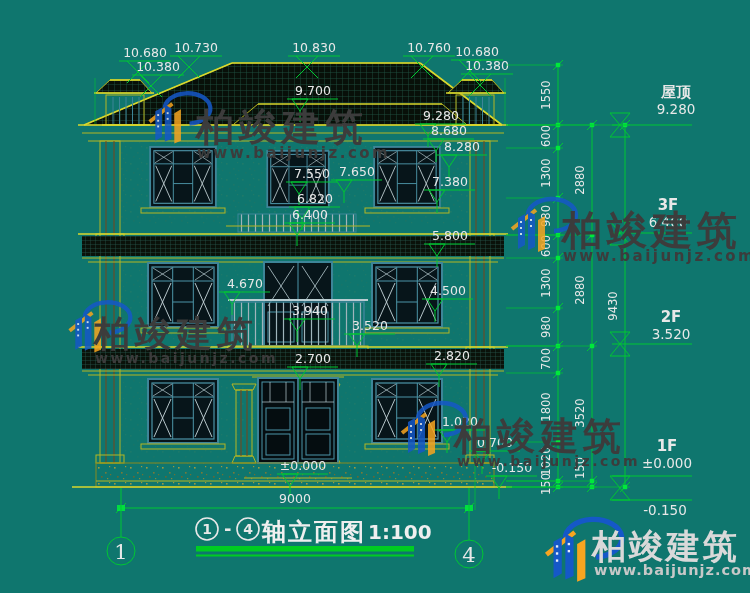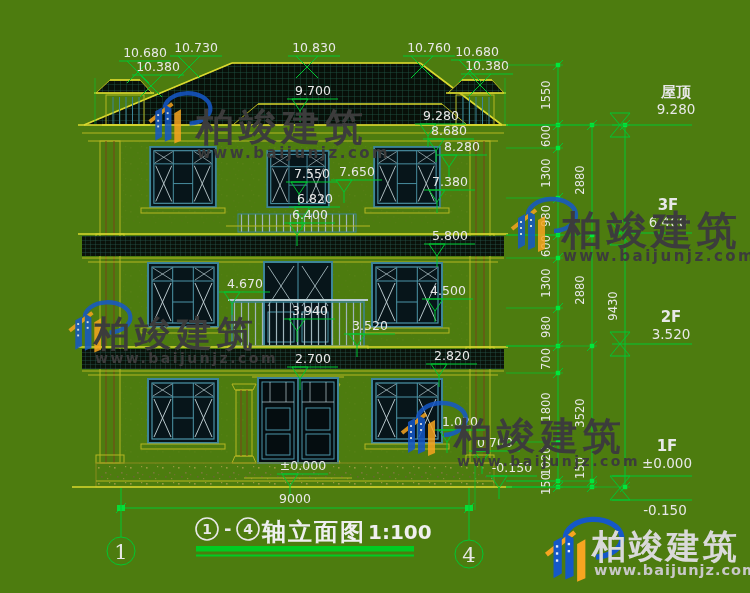--- a/index.html
+++ b/index.html
@@ -1,16 +1,16 @@
 <!DOCTYPE html>
 <html><head>
 <meta charset="utf-8">
 <style>
   html,body{margin:0;padding:0;background:#000;}
-  #stage{position:relative;width:750px;height:593px;background:#4d7c0f;overflow:hidden;}
+  #stage{position:relative;width:750px;height:593px;background:#0f766e;overflow:hidden;}
   svg{display:block;}
   text{font-family:"DejaVu Sans","Liberation Sans",sans-serif;fill:#e8e8e8;}
   .dim{font-size:12.5px;text-anchor:middle;}
   .chain{font-size:11.5px;text-anchor:middle;}
   .flagname{font-size:15px;font-weight:bold;text-anchor:middle;}
   .flagval{font-size:13.5px;text-anchor:middle;}
   .gl{stroke:#00c832;stroke-width:1;fill:none;}
   .gdot{fill:#00e83c;}
   .tri{fill:none;stroke:#00c832;stroke-width:1;}
   .y{stroke:#b6b622;fill:none;stroke-width:1;}

